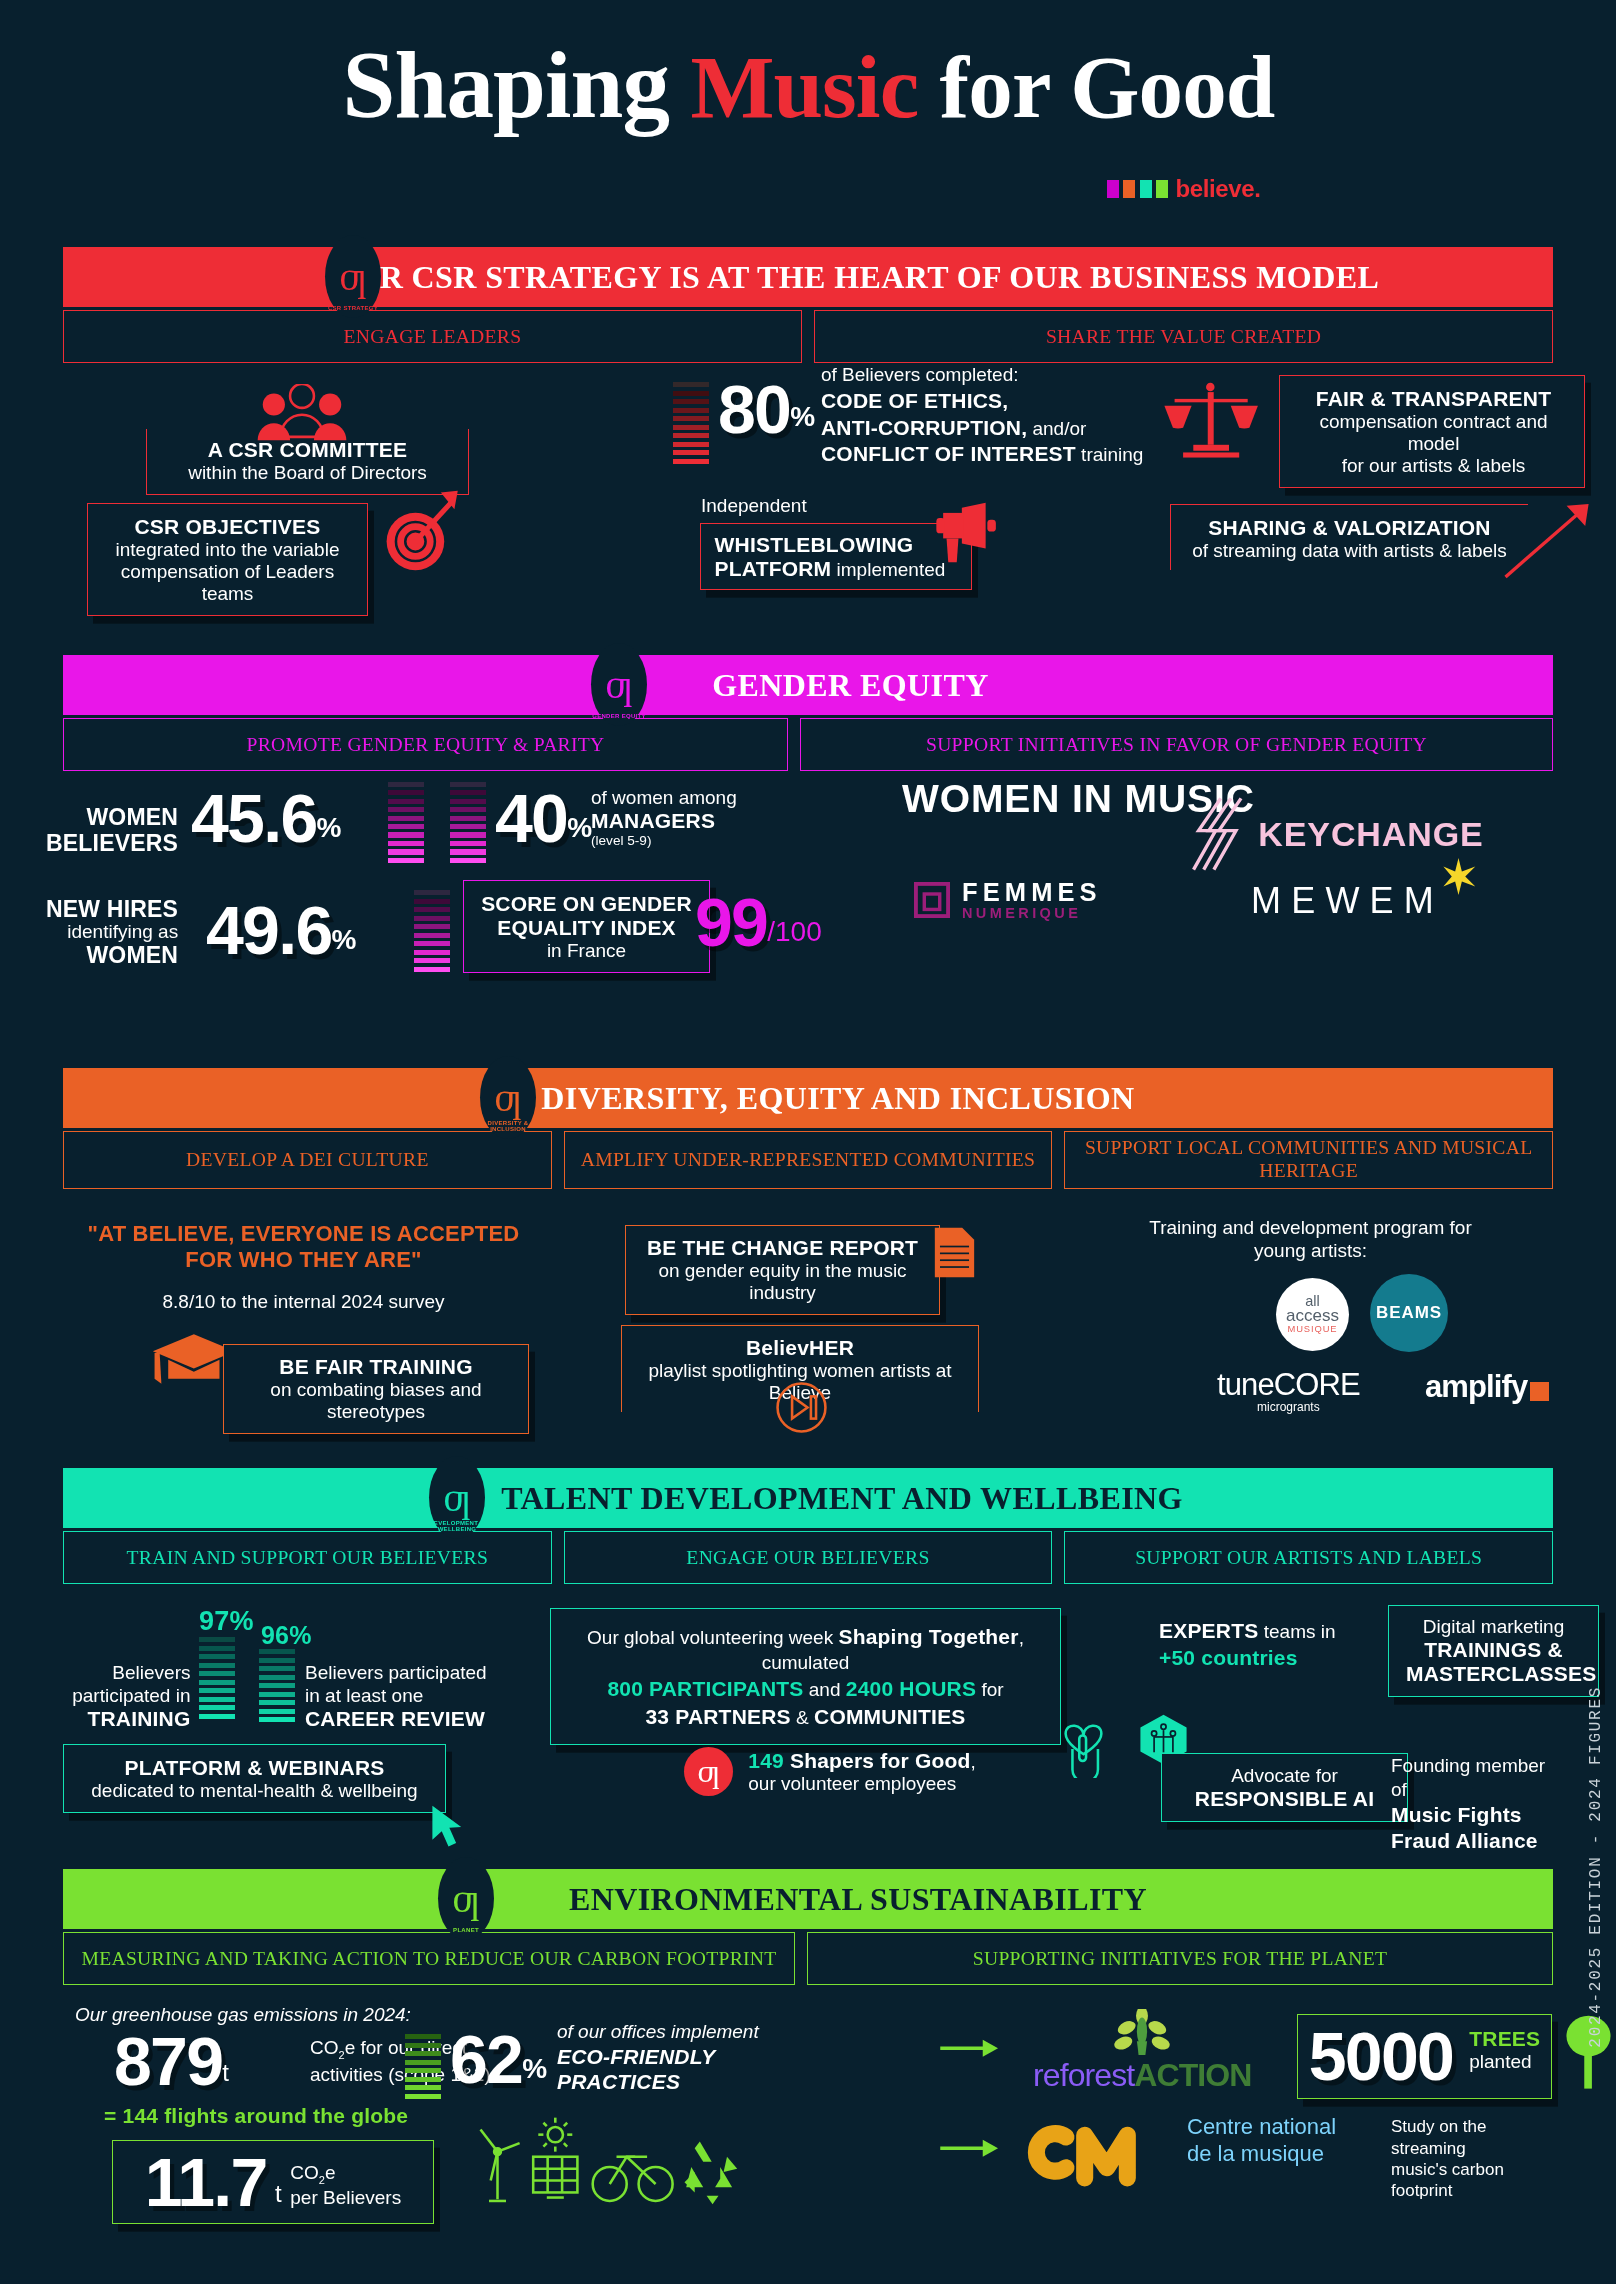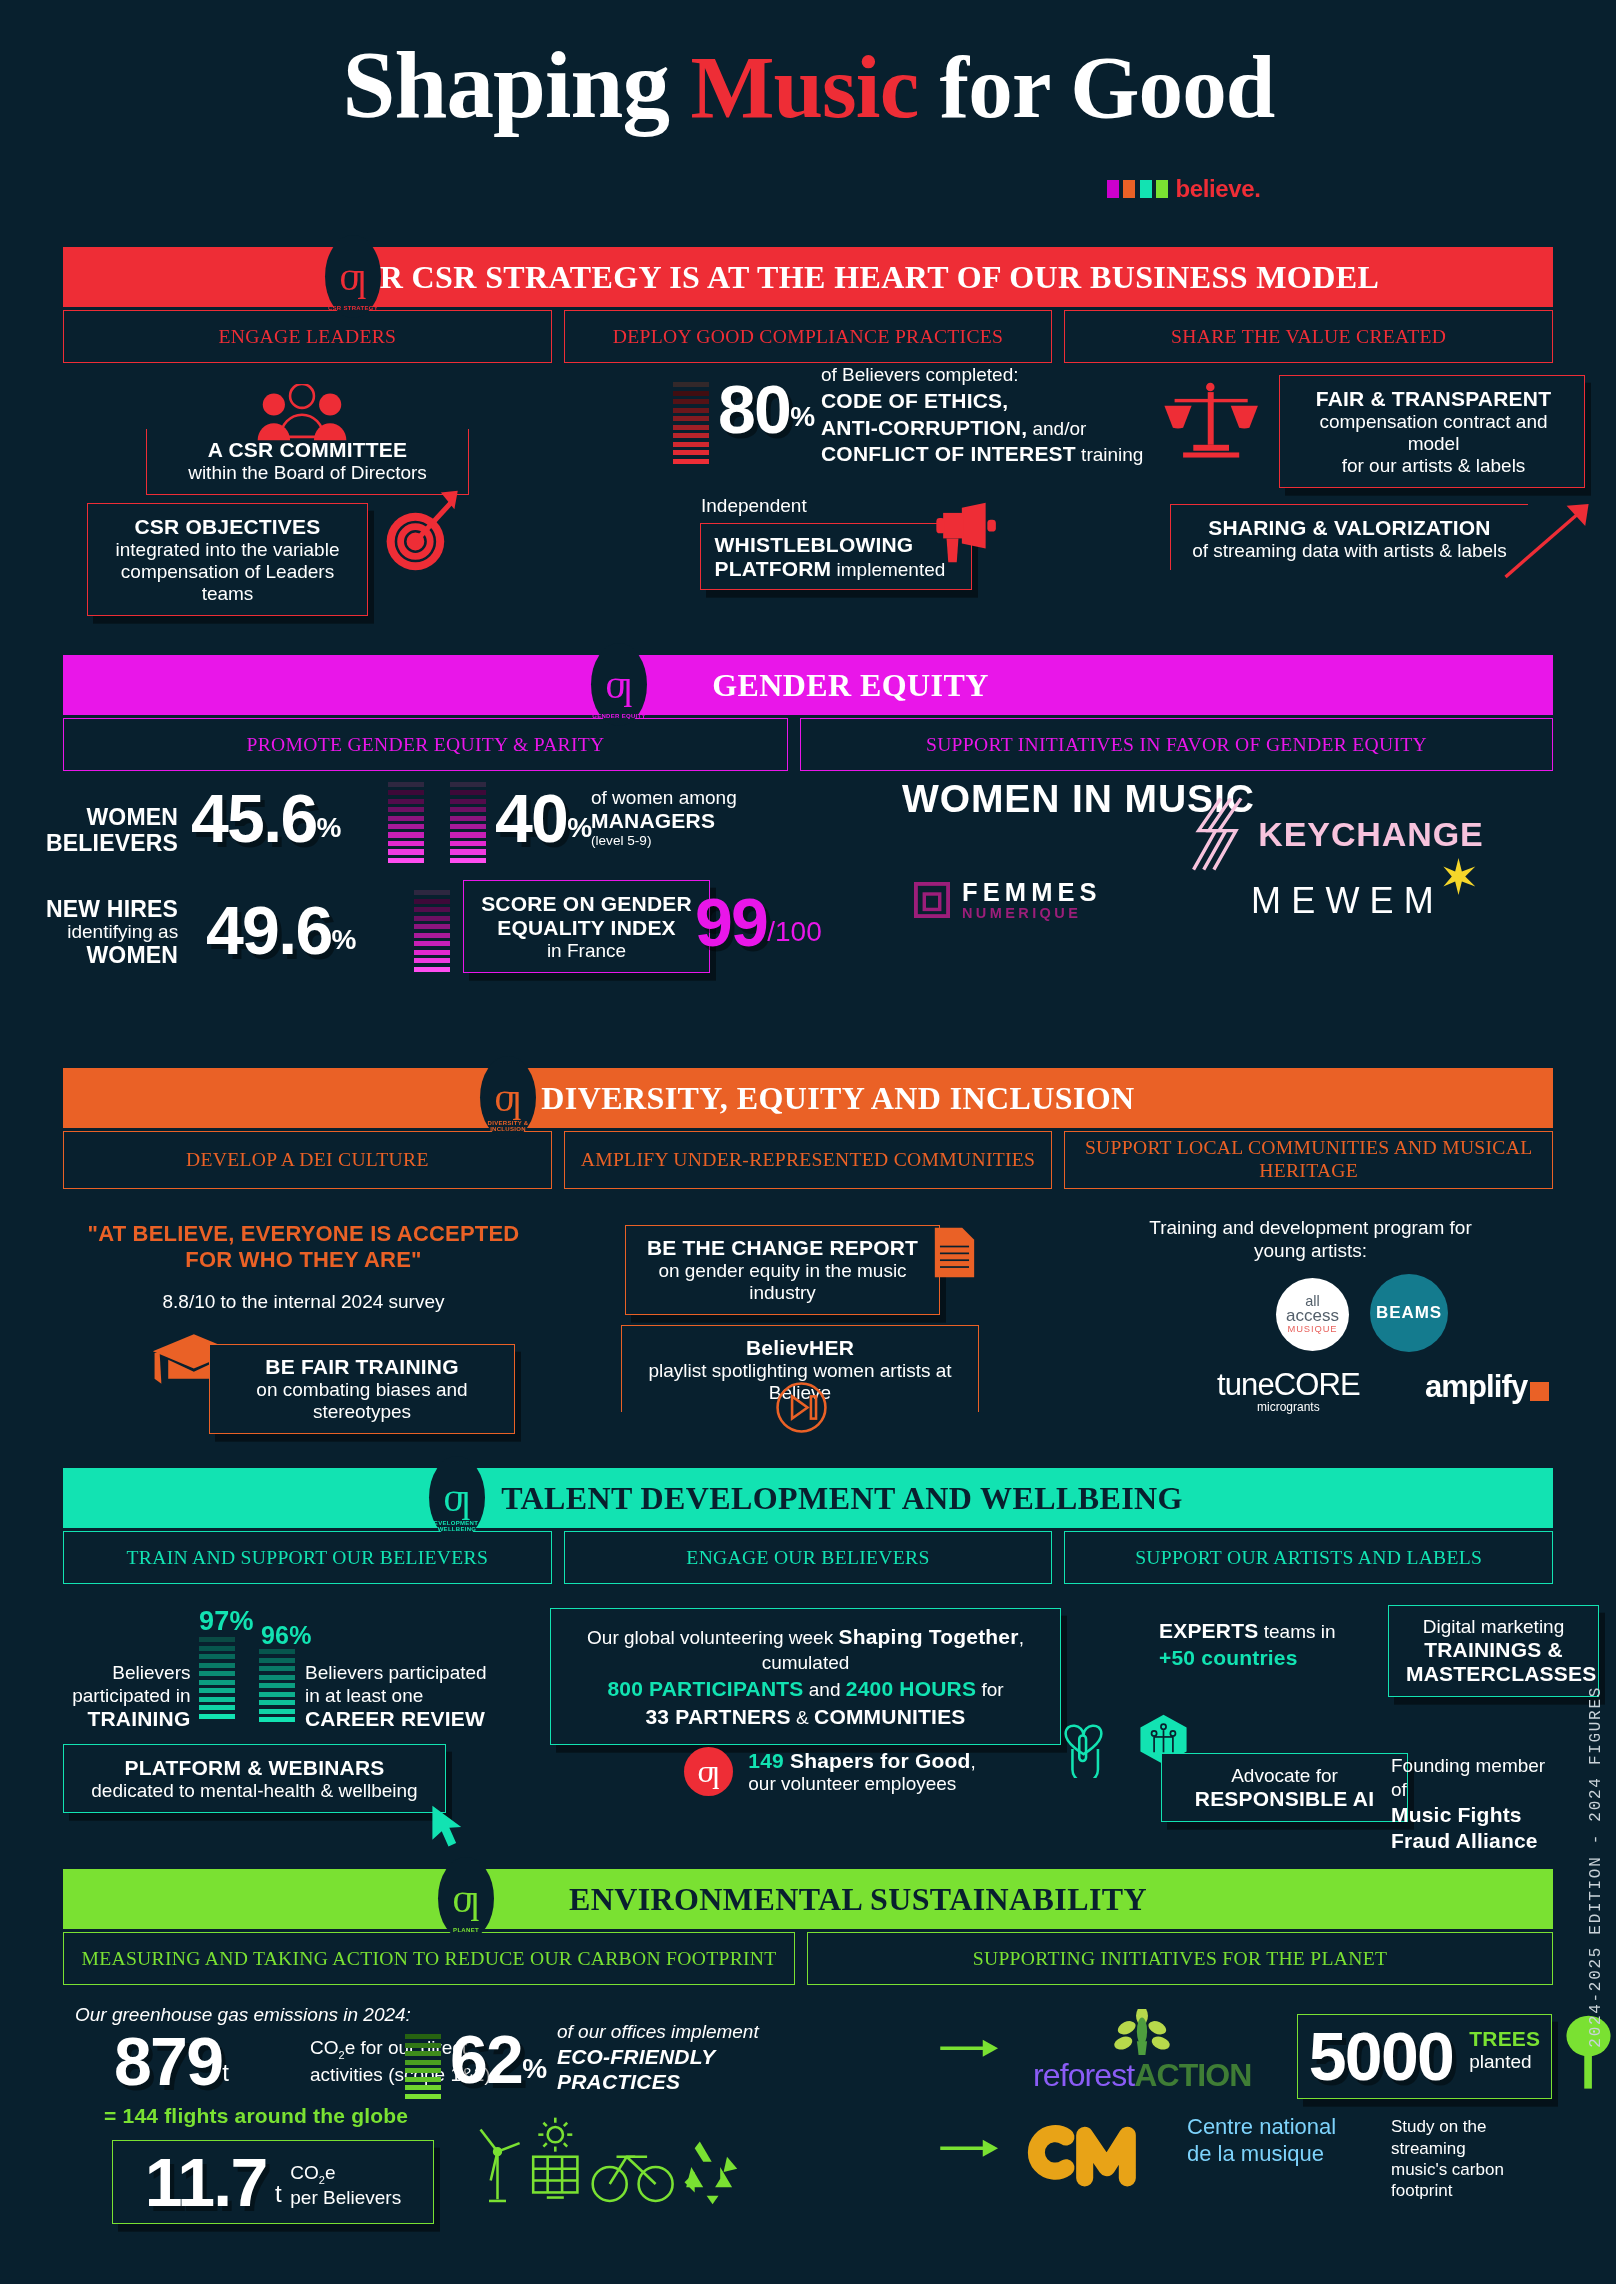--- a/index.html
+++ b/index.html
@@ -129,21 +129,20 @@
   <div class="section" style="top:247px;">
     <div class="sec-bar bg-red">
       <div class="sec-badge b-red" style="left:262px;border:0;">
         <span class="bs c-red">ƣ</span>
         <span class="ring-txt c-red">CSR STRATEGY</span>
       </div>
       <div class="sec-title" style="color:#fff;margin-left:94px;">OUR CSR STRATEGY IS AT THE HEART OF OUR BUSINESS MODEL</div>
     </div>
     <div class="tabs">
       <div class="tab b-red c-red">ENGAGE LEADERS</div>
-      <div class="tab b-red c-red">DEPLOY GOOD COMPLIANCE PRACTICES</div>
       <div class="tab b-red c-red">SHARE THE VALUE CREATED</div>
     </div>
 
     <div class="body-area" style="height:230px;">
 
       <svg width="94" height="58" style="position:absolute;left:192px;top:20.4px;" viewBox="0 0 110 68">
         <circle cx="55" cy="14" r="14" fill="none" stroke="#ee2d36" stroke-width="3"></circle>
         <path d="M30 62 A25 26 0 0 1 80 62 Z" fill="none" stroke="#ee2d36" stroke-width="3"></path>
         <circle cx="22" cy="24" r="13" fill="#ee2d36"></circle>
           <path d="M3 66 A19 20 0 0 1 41 66 Z" fill="#ee2d36"></path>
@@ -366,21 +365,21 @@
       <div style="position:absolute;left:0;top:32px;width:481px;text-align:center;line-height:1.2;">
         <div class="t-big c-org" style="font-size:22px">"AT BELIEVE, EVERYONE IS ACCEPTED</div>
         <div class="t-big c-org" style="font-size:22px">FOR WHO THEY ARE"</div>
       </div>
       <div class="t-sm" style="position:absolute;left:0;top:102px;width:481px;text-align:center;">8.8/10 to the internal 2024 survey</div>
       <svg width="94" height="60" style="position:absolute;left:83px;top:140px;" viewBox="0 0 110 70">
         <path d="M8 26 L56 6 L104 26 L56 46 Z" fill="#ea6126"></path>
         <path d="M26 36 L26 58 L86 58 L86 36 L56 50 Z" fill="#ea6126"></path>
         <path d="M10 28 L10 58 L18 64 L16 28 Z" fill="#ea6126"></path>
       </svg>
-      <div class="boxcard b-org" style="position:absolute;left:146px;top:155px;width:306px;">
+      <div class="boxcard b-org" style="position:absolute;left:160px;top:155px;width:306px;">
         <div class="t-big">BE FAIR TRAINING</div>
         <div class="t-sm">on combating biases and stereotypes</div>
       </div>
 
       <div class="boxcard b-org" style="position:absolute;left:562px;top:36px;width:315px;">
         <div class="t-big">BE THE CHANGE REPORT</div>
         <div class="t-sm">on gender equity in the music industry</div>
       </div>
       <svg width="43" height="53" style="position:absolute;left:870px;top:37px;" viewBox="0 0 50 62">
         <path d="M2 2 L34 2 L48 16 L48 60 L2 60 Z" fill="#ea6126"></path>

